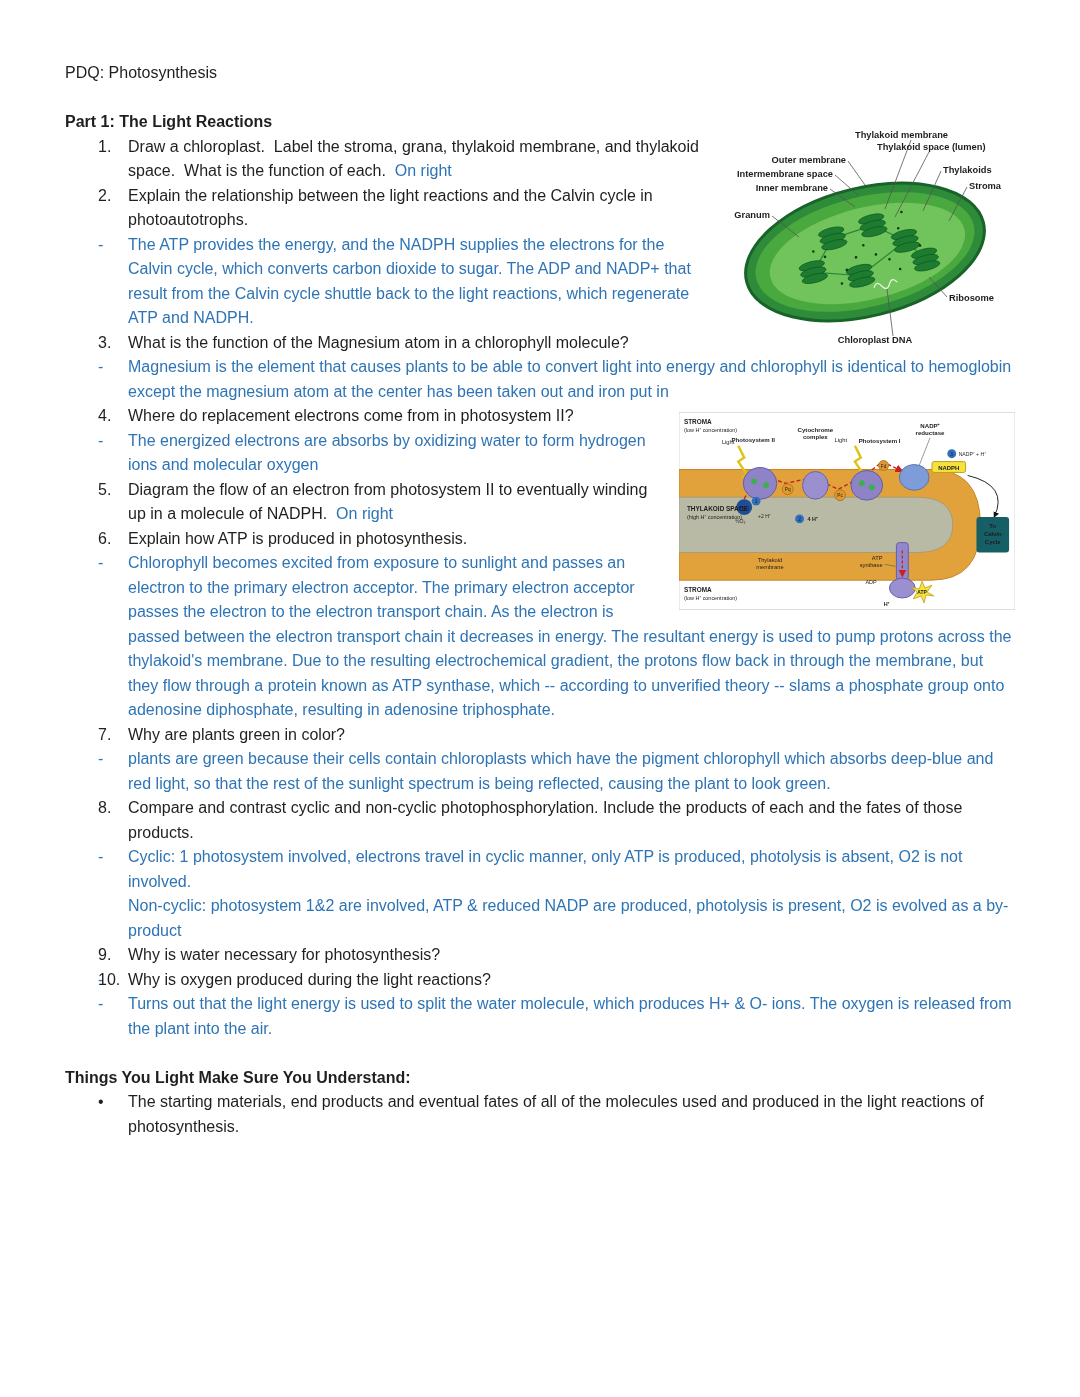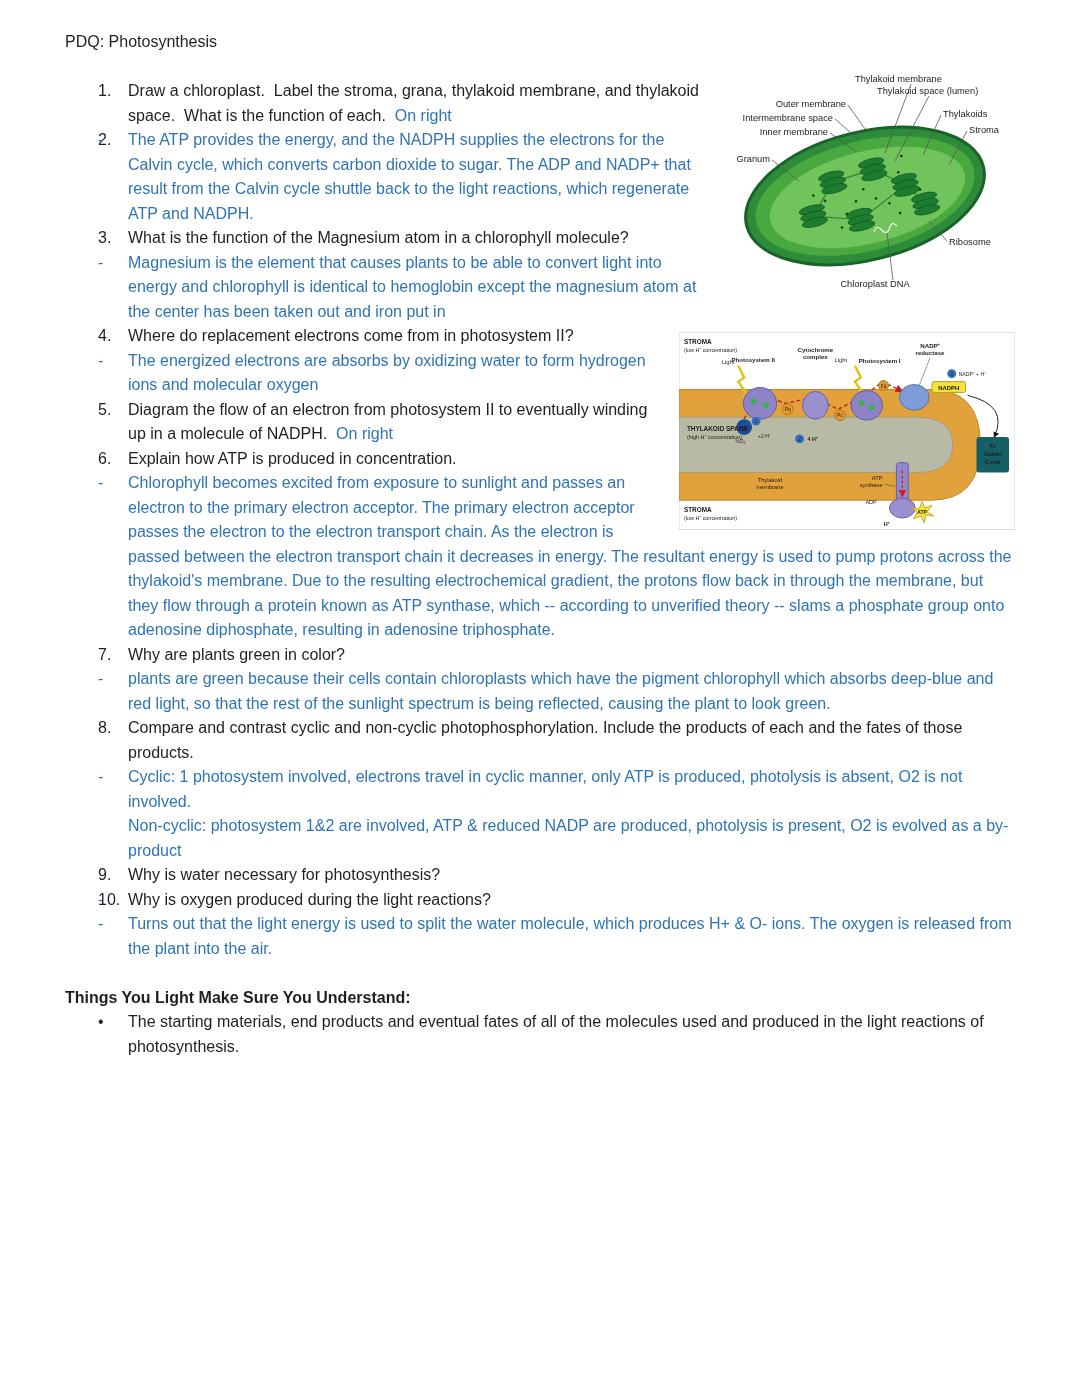--- a/index.html
+++ b/index.html
@@ -3,42 +3,43 @@
 <meta charset="utf-8">
 <style>
   :root { --ink:#1f1f1f; --answer-blue:#2e74b5; }
   * { margin:0; padding:0; box-sizing:border-box; }
   html,body { background:#ffffff; }
   body {
     width:1080px; height:1397px; overflow:hidden;
     font-family:"Liberation Sans", sans-serif;
     color:var(--ink);
   }
-  .page { padding:30px 65px 0 65px; font-size:16px; line-height:24.5px; }
+  .page { padding:61px 65px 0 65px; font-size:16px; line-height:24.5px; }
   .title { margin-bottom:24.5px; }
   .h-bold { font-weight:700; }
   .row { position:relative; padding-left:63px; }
   .row .marker { position:absolute; left:33px; top:0; }
   .row.a .marker { color:var(--answer-blue); }
   .seg { white-space:pre-wrap; }
   .seg.blue { color:var(--answer-blue); }
   .seg.ink { color:var(--ink); }
   .fig { float:right; }
   .fig svg { width:100%; height:100%; display:block; }
-  .fig-chloro { width:300px; height:222px; margin:-8px 0 4px 14px; }
+  .fig-chloro { width:300px; height:222px; margin:-8px 0 4px 14px;font-weight:bold; }
   .fig-light  { width:336px; height:198px; margin:8px 0 6px 14px; }
   .things-heading { margin-top:24.5px; clear:both; }
   svg text { font-family:"Liberation Sans", sans-serif; fill:#1d1d1d; }
 </style>
 </head>
 <body>
 
 <div class="page">
 
   <div class="title">PDQ: Photosynthesis</div>
+  <div class="h-bold">Part 1:  The Light Reactions</div>
 
   <div id="qa-list">
 
     <figure class="fig fig-chloro" id="fig-chloro">
       <svg viewBox="0 0 300 222">
         <g transform="rotate(-14 150 125)">
           <ellipse cx="150" cy="125" rx="122" ry="64" style="fill:#2e8b3a" stroke="#176328" stroke-width="3"></ellipse>
           <ellipse cx="150" cy="125" rx="112" ry="55" style="fill:var(--chloroplast-green)"></ellipse>
           <ellipse cx="152" cy="127" rx="100" ry="46" fill="#71c35b"></ellipse>
 
@@ -111,21 +112,21 @@
           <text x="113" y="64" text-anchor="end">Inner membrane</text>
           <text x="254" y="62">Stroma</text>
           <text x="55" y="91" text-anchor="end">Granum</text>
           <text x="234" y="174">Ribosome</text>
           <text x="160" y="216" text-anchor="middle">Chloroplast DNA</text>
         </g>
       </svg>
     </figure>
 
     <div class="row q"><span class="marker">1.</span><span class="text"><span class="seg ink">Draw a chloroplast.  Label the stroma, grana, thylakoid membrane, and thylakoid space.  What is the function of each.  </span><span class="seg blue">On right</span></span></div>
-      <div class="row q"><span class="marker">2.</span></div>
+      <div class="row q"><span class="marker">2.</span><span class="text"><span class="seg ink">Explain the relationship between the light reactions and the Calvin cycle in photoautotrophs.</span></span></div>
       <div class="row a"><span class="marker">-</span><span class="text"><span class="seg blue">The ATP provides the energy, and the NADPH supplies the electrons for the Calvin cycle, which converts carbon dioxide to sugar. The ADP and NADP+ that result from the Calvin cycle shuttle back to the light reactions, which regenerate ATP and NADPH.</span></span></div>
       <div class="row q"><span class="marker">3.</span><span class="text"><span class="seg ink">What is the function of the Magnesium atom in a chlorophyll molecule?</span></span></div>
       <div class="row a"><span class="marker">-</span><span class="text"><span class="seg blue">Magnesium is the element that causes plants to be able to convert light into energy and chlorophyll is identical to hemoglobin except the magnesium atom at the center has been taken out and iron put in</span></span></div>
       <figure class="fig fig-light" id="fig-light">
       <svg viewBox="0 0 340 200">
         <defs>
           <marker id="arrB" markerWidth="7" markerHeight="7" refX="5" refY="3" orient="auto">
               <path d="M0,0 L6,3 L0,6 z" fill="#111"></path>
             </marker>
           <marker id="arrR" markerWidth="7" markerHeight="7" refX="5" refY="3" orient="auto">
@@ -214,21 +215,21 @@
         <text x="206" y="157" text-anchor="end" font-size="5.8">synthase</text>
         <line x1="208" y1="154" x2="219" y2="156" stroke="#555" stroke-width="0.6"></line>
         <text x="5" y="182" font-size="6.5" font-weight="bold">STROMA</text>
         <text x="5" y="190" font-size="5.5">(low H⁺ concentration)</text>
       </svg>
     </figure>
 
   <div class="row q"><span class="marker">4.</span><span class="text"><span class="seg ink">Where do replacement electrons come from in photosystem II?</span></span></div>
       <div class="row a"><span class="marker">-</span><span class="text"><span class="seg blue">The energized electrons are absorbs by oxidizing water to form hydrogen ions and molecular oxygen</span></span></div>
       <div class="row q"><span class="marker">5.</span><span class="text"><span class="seg ink">Diagram the flow of an electron from photosystem II to eventually winding up in a molecule of NADPH.  </span><span class="seg blue">On right</span></span></div>
-      <div class="row q"><span class="marker">6.</span><span class="text"><span class="seg ink">Explain how ATP is produced in concentration.</span></span></div>
+      <div class="row q"><span class="marker">6.</span><span class="text"><span class="seg ink">Explain how ATP is produced in photosynthesis.</span></span></div>
       <div class="row a"><span class="marker">-</span><span class="text"><span class="seg blue">Chlorophyll becomes excited from exposure to sunlight and passes an electron to the primary electron acceptor. The primary electron acceptor passes the electron to the electron transport chain. As the electron is passed between the electron transport chain it decreases in energy. The resultant energy is used to pump protons across the thylakoid's membrane. Due to the resulting electrochemical gradient, the protons flow back in through the membrane, but they flow through a protein known as ATP synthase, which -- according to unverified theory -- slams a phosphate group onto adenosine diphosphate, resulting in adenosine triphosphate.</span></span></div>
       <div class="row q"><span class="marker">7.</span><span class="text"><span class="seg ink">Why are plants green in color?</span></span></div>
       <div class="row a"><span class="marker">-</span><span class="text"><span class="seg blue">plants are green because their cells contain chloroplasts which have the pigment chlorophyll which absorbs deep-blue and red light, so that the rest of the sunlight spectrum is being reflected, causing the plant to look green.</span></span></div>
       <div class="row q"><span class="marker">8.</span><span class="text"><span class="seg ink">Compare and contrast cyclic and non-cyclic photophosphorylation. Include the products of each and the fates of those products.</span></span></div>
       <div class="row a"><span class="marker">-</span><span class="text"><span class="seg blue">Cyclic: 1 photosystem involved, electrons travel in cyclic manner, only ATP is produced, photolysis is absent, O2 is not involved.</span></span></div>
       <div class="row a"><span class="marker"></span><span class="text"><span class="seg blue">Non-cyclic: photosystem 1&amp;2 are involved, ATP &amp; reduced NADP are produced, photolysis is present, O2 is evolved as a by-product</span></span></div>
       <div class="row q"><span class="marker">9.</span><span class="text"><span class="seg ink">Why is water necessary for photosynthesis?</span></span></div>
       <div class="row a"><span class="marker">-</span></div>
       <div class="row q"><span class="marker">10.</span><span class="text"><span class="seg ink">Why is oxygen produced during the light reactions?</span></span></div>
       <div class="row a"><span class="marker">-</span><span class="text"><span class="seg blue">Turns out that the light energy is used to split the water molecule, which produces H+ &amp; O- ions. The oxygen is released from the plant into the air.</span></span></div>

